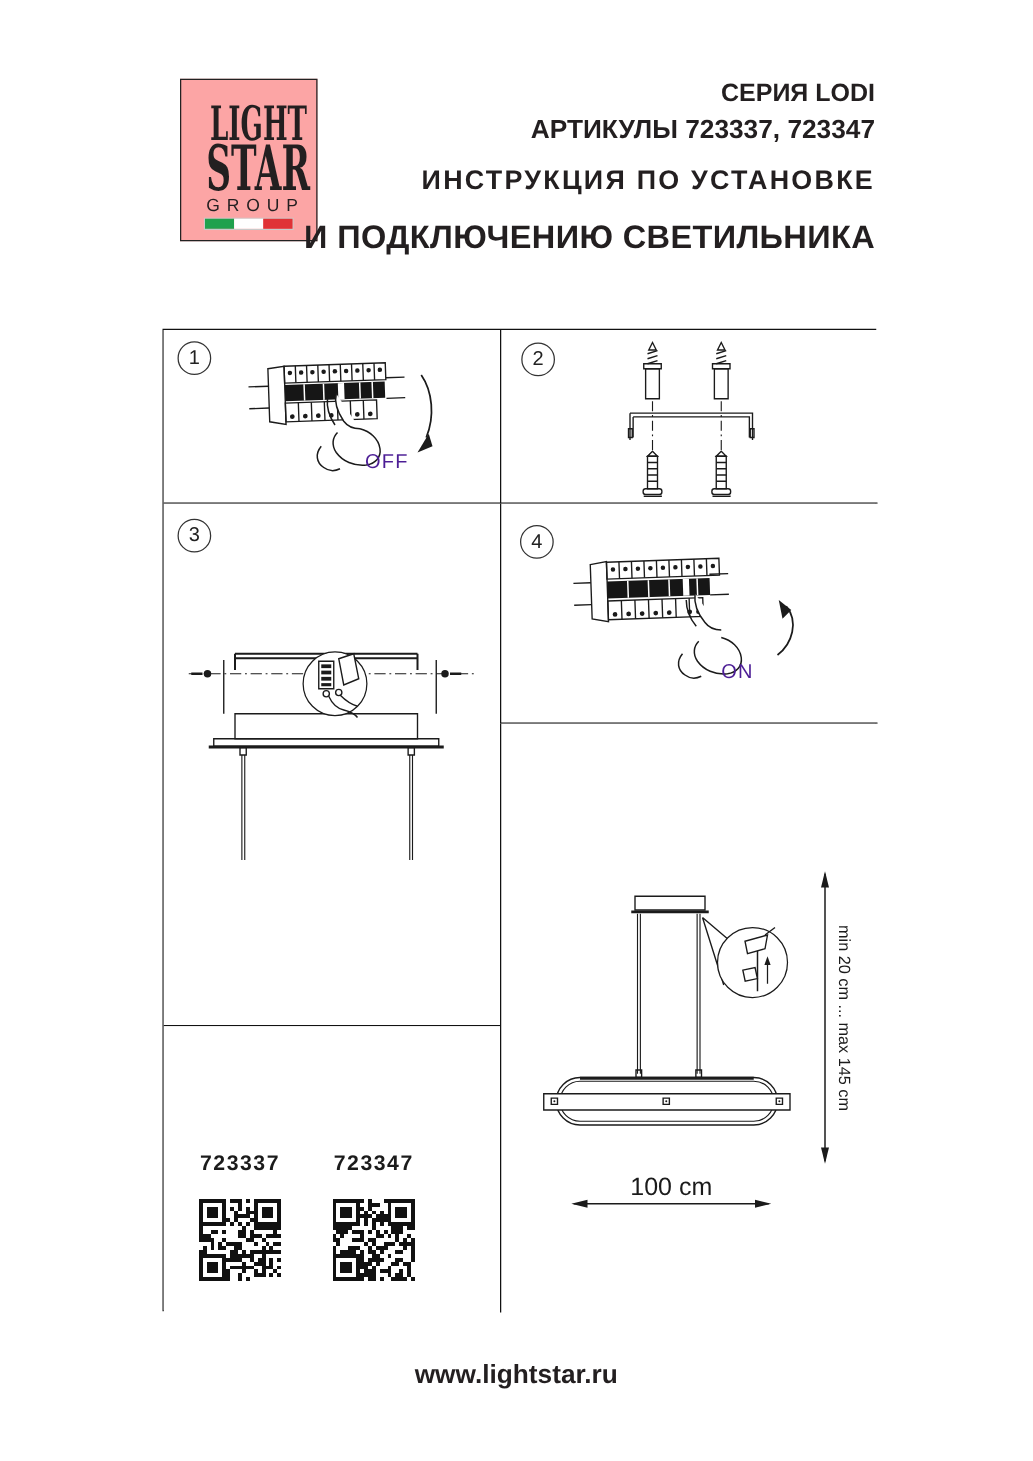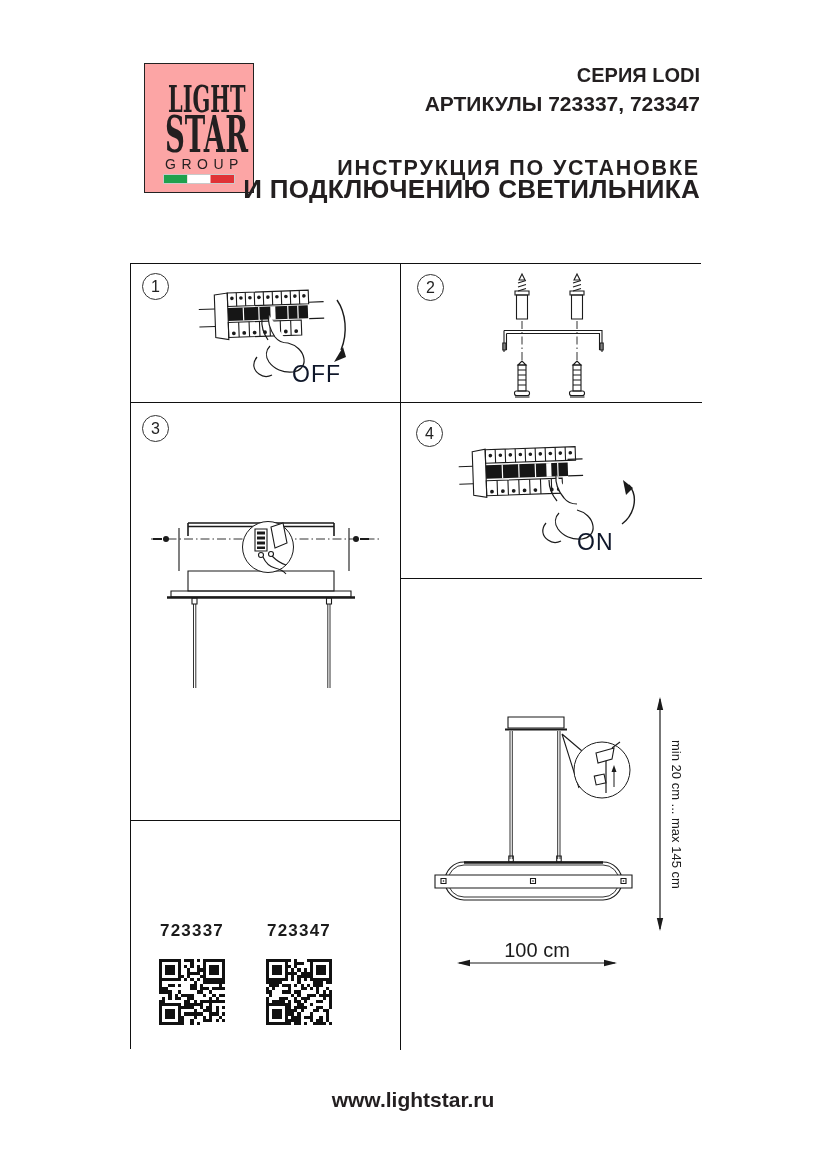--- a/index.html
+++ b/index.html
@@ -6,31 +6,31 @@
   body{width:826px;height:1169px;position:relative;background:#ffffff;
        font-family:"Liberation Sans", sans-serif;color:#1b1b1b;overflow:hidden;}
   .abs{position:absolute;}
   
   .logo-box{left:144px;top:63px;width:110px;height:130px;border:1.5px solid #222;box-sizing:border-box;background:#fca5a5;text-decoration:underline;}
   .logo-word{font-family:"DejaVu Serif", serif;font-weight:bold;color:#231f20;transform-origin:left top;white-space:nowrap;line-height:1;}
   .logo-group{color:#231f20;font-size:14px;letter-spacing:5.5px;font-weight:400;white-space:nowrap;}
   .hdr{right:126px;text-align:left;font-weight:bold;color:#231f20;white-space:nowrap;}
   .hdr1{top:64px;font-size:20px;}
   .hdr2{top:92px;font-size:21px;}
-  .hdr3{top:156px;font-size:21.5px;letter-spacing:1.8px;}
+  .hdr3{top:132px;font-size:21.5px;letter-spacing:1.8px;}
   .hdr4{top:174px;font-size:26px;letter-spacing:0.3px;}
   
   #grid{left:130px;top:263px;width:571px;height:786px;border:1.5px solid #111;box-sizing:border-box;}
   .panel{position:absolute;box-sizing:border-box;background:#fff;}
   .b-bottom{border-bottom:1.5px solid #111;}
   .b-left{border-left:1.5px solid #111;}
   .stepnum{position:absolute;width:27px;height:27px;border:1.4px solid #333;border-radius:50%;
            display:flex;align-items:center;justify-content:center;font-size:16px;color:#222;box-sizing:border-box;}
   .draw{position:absolute;left:0;top:0;}
-  .switch-label{position:absolute;font-size:23px;color:#0f172a;letter-spacing:1px;}
+  .switch-label{position:absolute;font-size:16px;color:#4c1d95;letter-spacing:1px;}
   
   .notes-text{left:20px;top:18px;font-size:12px;line-height:15.2px;color:#222;white-space:pre-line;}
   .article-label{position:absolute;top:100px;width:86px;text-align:center;font-size:17px;font-weight:bold;letter-spacing:1.2px;color:#1b1b1b;}
   .qr{position:absolute;top:138px;width:66px;height:66px;}
   
   .dim-v{left:265px;top:128px;height:215px;width:20px;display:flex;align-items:center;justify-content:center;
          writing-mode:vertical-rl;font-size:13px;color:#1b1b1b;white-space:nowrap;}
   .dim-h{left:46px;top:360px;width:180px;text-align:center;font-size:20px;color:#1b1b1b;}
   
   .footer{left:0;top:1088px;width:826px;text-align:center;font-size:21px;font-weight:bold;color:#231f20;}

